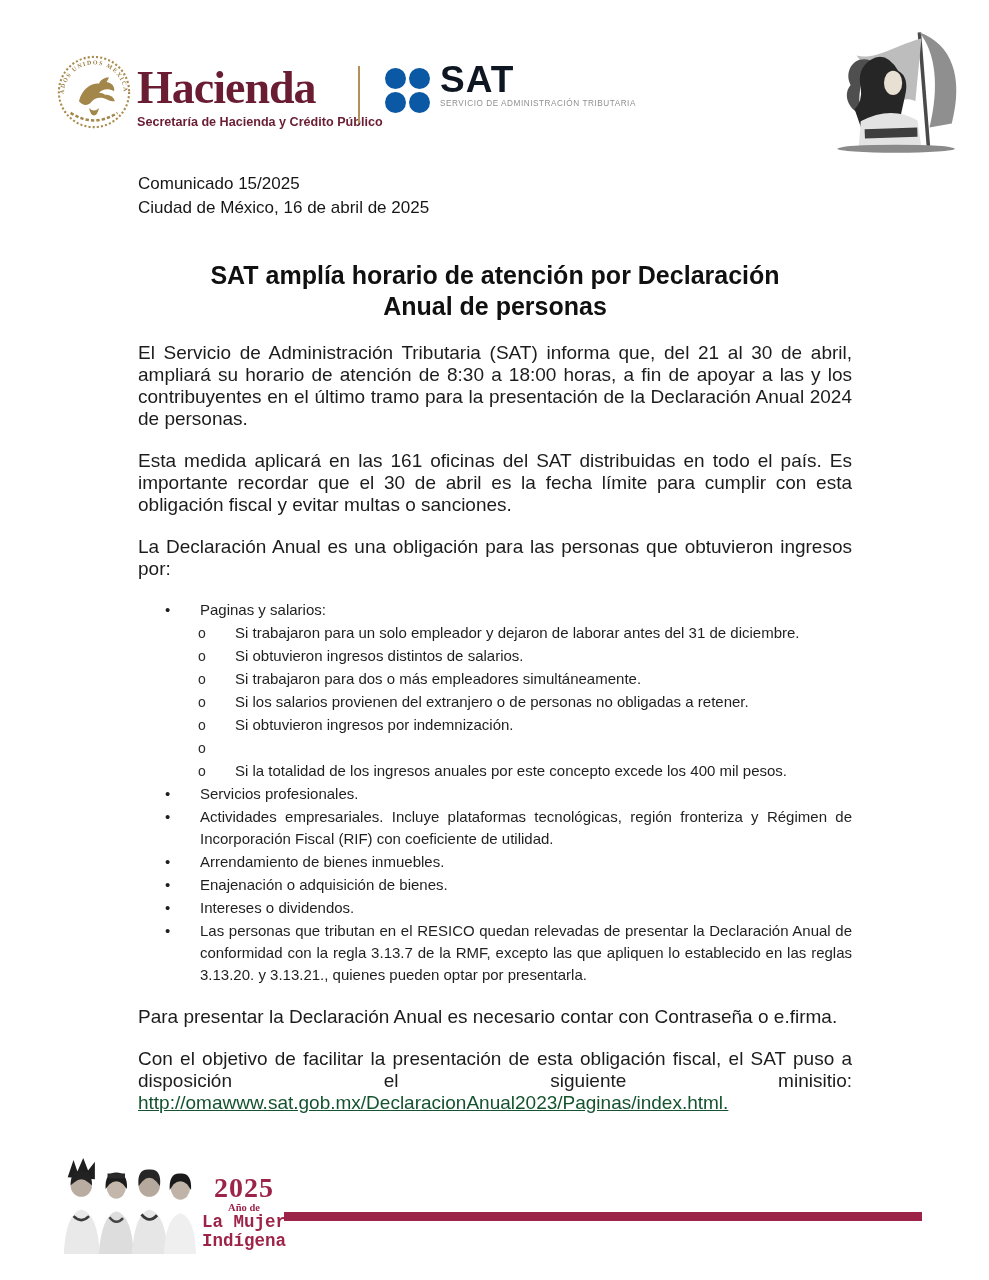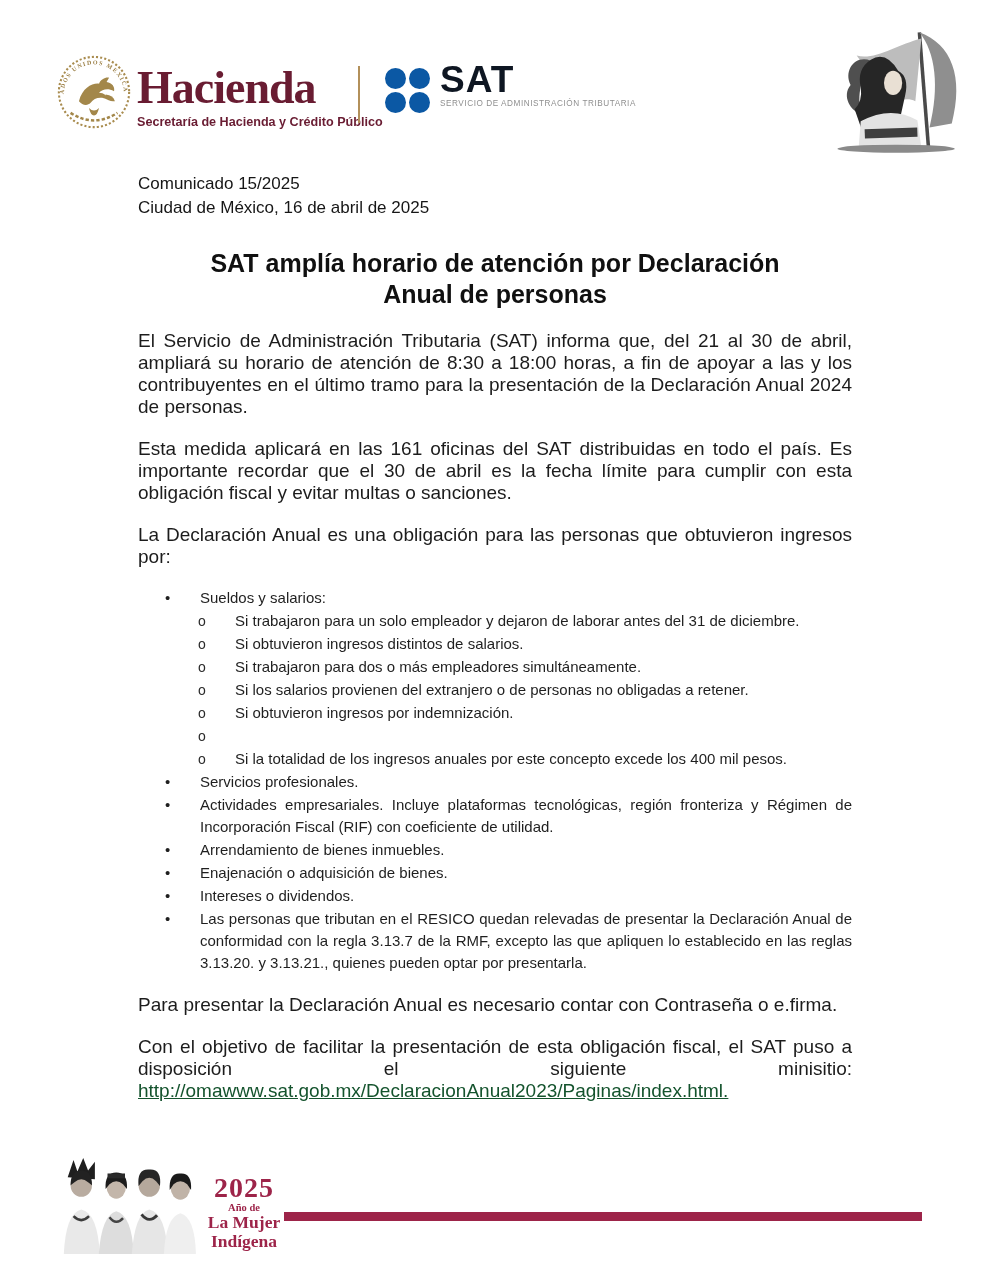--- a/index.html
+++ b/index.html
@@ -29,37 +29,37 @@
   .sat-dot{width:21px;height:21px;border-radius:50%;background:#0b58a4;}
   .sat-right{margin-left:10px;}
   .sat-title{font-size:37px;font-weight:800;line-height:36px;color:#0e1622;letter-spacing:1px;}
   .sat-sub{font-size:8.2px;color:#8f8f8f;letter-spacing:0.55px;margin-top:1px;white-space:nowrap;}
   .flagart{position:absolute;left:800px;top:24px;width:172px;height:132px;}
   
   .content{padding:172px 137px 0 138px;}
   .meta{text-align:left;font-size:17px;line-height:24px;color:#161616;}
   .doc-title{
     text-align:center;font-weight:700;font-size:25px;line-height:31px;color:#101010;
-    max-width:630px;margin:28px auto 0;
+    max-width:630px;margin:40px auto 0;
   }
   .para{margin-top:20px;font-size:19px;line-height:22px;text-align:justify;color:#1c1c1c;}
   .blist{margin-top:18px;}
   .li-main{display:flex;margin-bottom:1px;}
   .li-main .mk{flex:0 0 35px;margin-left:27px;font-size:15px;line-height:22px;}
   .li-main .tx{flex:1;font-size:15px;line-height:22px;text-align:justify;}
   .li-sub{display:flex;margin-bottom:1px;}
   .li-sub .mk{flex:0 0 37px;margin-left:60px;font-size:14px;line-height:22px;color:#2a2a2a;}
   .li-sub .tx{flex:1;font-size:15px;line-height:22px;text-align:justify;}
   a.doclink{color:#14532d;text-decoration:underline;}
   
   .women{position:absolute;left:52px;top:1156px;width:146px;height:102px;}
   .yearblock{position:absolute;left:198px;top:1174px;width:92px;text-align:center;color:#9d2449;}
   .yb-year{font-family:"Liberation Serif",serif;font-weight:700;font-size:28px;line-height:28px;letter-spacing:1px;}
   .yb-s1{font-family:"Liberation Serif",serif;font-weight:700;font-size:10.5px;line-height:11px;}
-  .yb-s2{font-family:Liberation Serif, serif;font-weight:700;font-size:17.5px;line-height:19px;}
+  .yb-s2{font-family:Liberation Mono, monospace;font-weight:700;font-size:17.5px;line-height:19px;}
   .footer-bar{position:absolute;left:284px;top:1212px;width:638px;height:9px;background:#9d2449;}
 </style>
 </head>
 <body>
 
 <div class="page">
 
   <svg class="seal" viewBox="0 0 100 110">
     <circle cx="50" cy="55" r="42" fill="none" stroke="#a98c4f" stroke-width="2.5" stroke-dasharray="2.5 2.5"></circle>
     <path id="sealArc" d="M 14,58 A 36,36 0 0 1 86,58" fill="none"></path>
@@ -116,21 +116,21 @@
     <h1 class="doc-title">SAT amplía horario de atención por Declaración Anual de personas</h1>
 
     <p class="para">El Servicio de Administración Tributaria (SAT) informa que, del 21 al 30 de abril, ampliará su horario de atención de 8:30 a 18:00 horas, a fin de apoyar a las y los contribuyentes en el último tramo para la presentación de la Declaración Anual 2024 de personas.</p>
     <p class="para">Esta medida aplicará en las 161 oficinas del SAT distribuidas en todo el país. Es importante recordar que el 30 de abril es la fecha límite para cumplir con esta obligación fiscal y evitar multas o sanciones.</p>
     <p class="para">La Declaración Anual es una obligación para las personas que obtuvieron ingresos por:</p>
 
     <div class="blist">
 
       <div class="li-main">
         <span class="mk">•</span>
-        <span class="tx">Sueldos y salarios:</span>
+        <span class="tx">Paginas y salarios:</span>
       </div>
       <div class="li-sub">
         <span class="mk">o</span>
         <span class="tx">Si trabajaron para un solo empleador y dejaron de laborar antes del 31 de diciembre.</span>
       </div>
       <div class="li-sub">
         <span class="mk">o</span>
         <span class="tx">Si obtuvieron ingresos distintos de salarios.</span>
       </div>
       <div class="li-sub">

